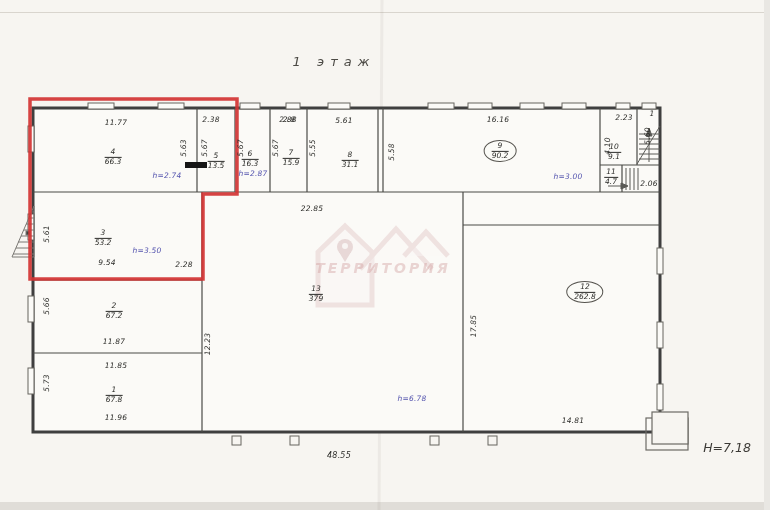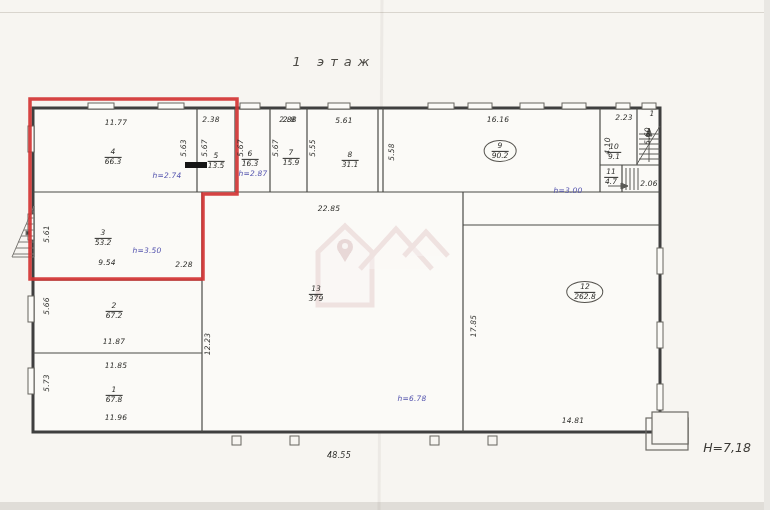--- a/index.html
+++ b/index.html
@@ -132,20 +132,21 @@
       <circle cx="345" cy="247" r="8" fill="#d9bdbd"></circle>
       <circle cx="345" cy="246" r="3" fill="#f7f1f1"></circle>
       <polygon points="339,252 351,252 345,262" fill="#d9bdbd"></polygon>
     </g>
 
     <polygon points="30,99 237,99 237,194 203,194 203,279 30,279" fill="none" stroke="#d23333" stroke-width="3.5" opacity="0.92"></polygon>
   </svg>
 
   <div class="title">1  этаж</div>
 
+  <div class="wm-text" style="left:383px;top:268px;">ТЕРРИТОРИЯ</div>
 
   <div class="rl" style="left:114px;top:395px;"><span class="n">1</span><span>67.8</span></div>
   <div class="rl" style="left:114px;top:311px;"><span class="n">2</span><span>67.2</span></div>
   <div class="rl" style="left:103px;top:238px;"><span class="n">3</span><span>53.2</span></div>
   <div class="rl" style="left:113px;top:157px;"><span class="n">4</span><span>66.3</span></div>
   <div class="rl" style="left:216px;top:161px;"><span class="n">5</span><span>13.5</span></div>
   <div class="rl" style="left:250px;top:159px;"><span class="n">6</span><span>16.3</span></div>
   <div class="rl" style="left:291px;top:158px;"><span class="n">7</span><span>15.9</span></div>
   <div class="rl" style="left:350px;top:160px;"><span class="n">8</span><span>31.1</span></div>
   <div class="rl oval" style="left:500px;top:151px;"><span class="n">9</span><span>90.2</span></div>
@@ -158,21 +159,21 @@
   <div class="lbl" style="left:211px;top:119px;">2.38</div>
   <div class="lbl" style="left:249px;top:119px;margin-left:39px;">2.88</div>
   <div class="lbl" style="left:289px;top:119px;">2.8</div>
   <div class="lbl" style="left:344px;top:120px;">5.61</div>
   <div class="lbl" style="left:498px;top:119px;">16.16</div>
   <div class="lbl" style="left:624px;top:117px;">2.23</div>
   <div class="lbl" style="left:652px;top:113px;">1</div>
   <div class="lbl" style="left:649px;top:183px;">2.06</div>
   <div class="lbl" style="left:107px;top:262px;">9.54</div>
   <div class="lbl" style="left:184px;top:264px;">2.28</div>
-  <div class="lbl" style="left:312px;top:208px;margin-left:17px;">22.85</div>
+  <div class="lbl" style="left:312px;top:208px;">22.85</div>
   <div class="lbl" style="left:114px;top:341px;">11.87</div>
   <div class="lbl" style="left:116px;top:365px;">11.85</div>
   <div class="lbl" style="left:116px;top:417px;">11.96</div>
   <div class="lbl" style="left:573px;top:420px;">14.81</div>
   <div class="lbl" style="left:339px;top:455px;font-size:8px;">48.55</div>
 
   <div class="lbl v" style="left:183px;top:148px;">5.63</div>
   <div class="lbl v" style="left:204px;top:148px;">5.67</div>
   <div class="lbl v" style="left:240px;top:148px;">5.67</div>
   <div class="lbl v" style="left:275px;top:148px;">5.67</div>
@@ -181,20 +182,20 @@
   <div class="lbl v" style="left:607px;top:146px;">4.10</div>
   <div class="lbl v" style="left:647px;top:136px;">5.60</div>
   <div class="lbl v" style="left:46px;top:234px;">5.61</div>
   <div class="lbl v" style="left:46px;top:306px;">5.66</div>
   <div class="lbl v" style="left:46px;top:383px;">5.73</div>
   <div class="lbl v" style="left:207px;top:344px;">12.23</div>
   <div class="lbl v" style="left:473px;top:326px;">17.85</div>
 
   <div class="lbl blue" style="left:167px;top:175px;">h=2.74</div>
   <div class="lbl blue" style="left:253px;top:173px;">h=2.87</div>
-  <div class="lbl blue" style="left:568px;top:190px;">h=3.00</div>
+  <div class="lbl blue" style="left:568px;top:176px;">h=3.00</div>
   <div class="lbl blue" style="left:147px;top:250px;">h=3.50</div>
   <div class="lbl blue" style="left:412px;top:398px;">h=6.78</div>
 
   <div class="footer">
     <span>Н=7,18</span>
   </div>
 </div>
 
 </body></html>

